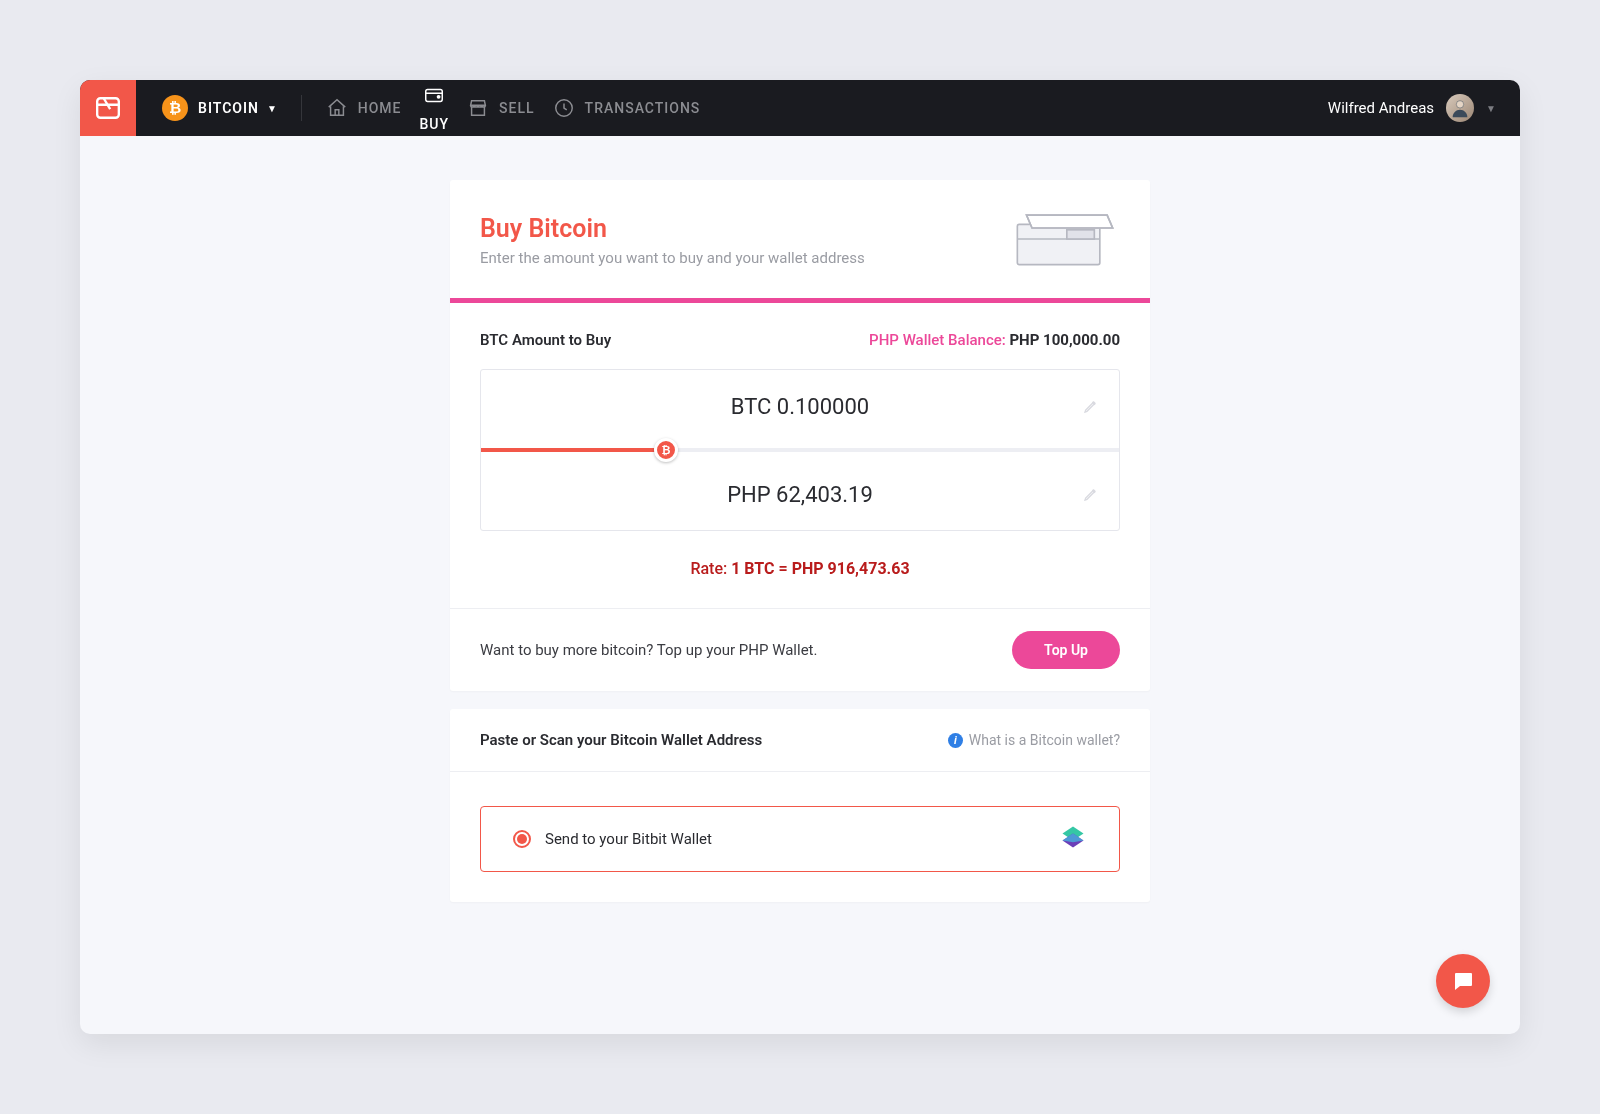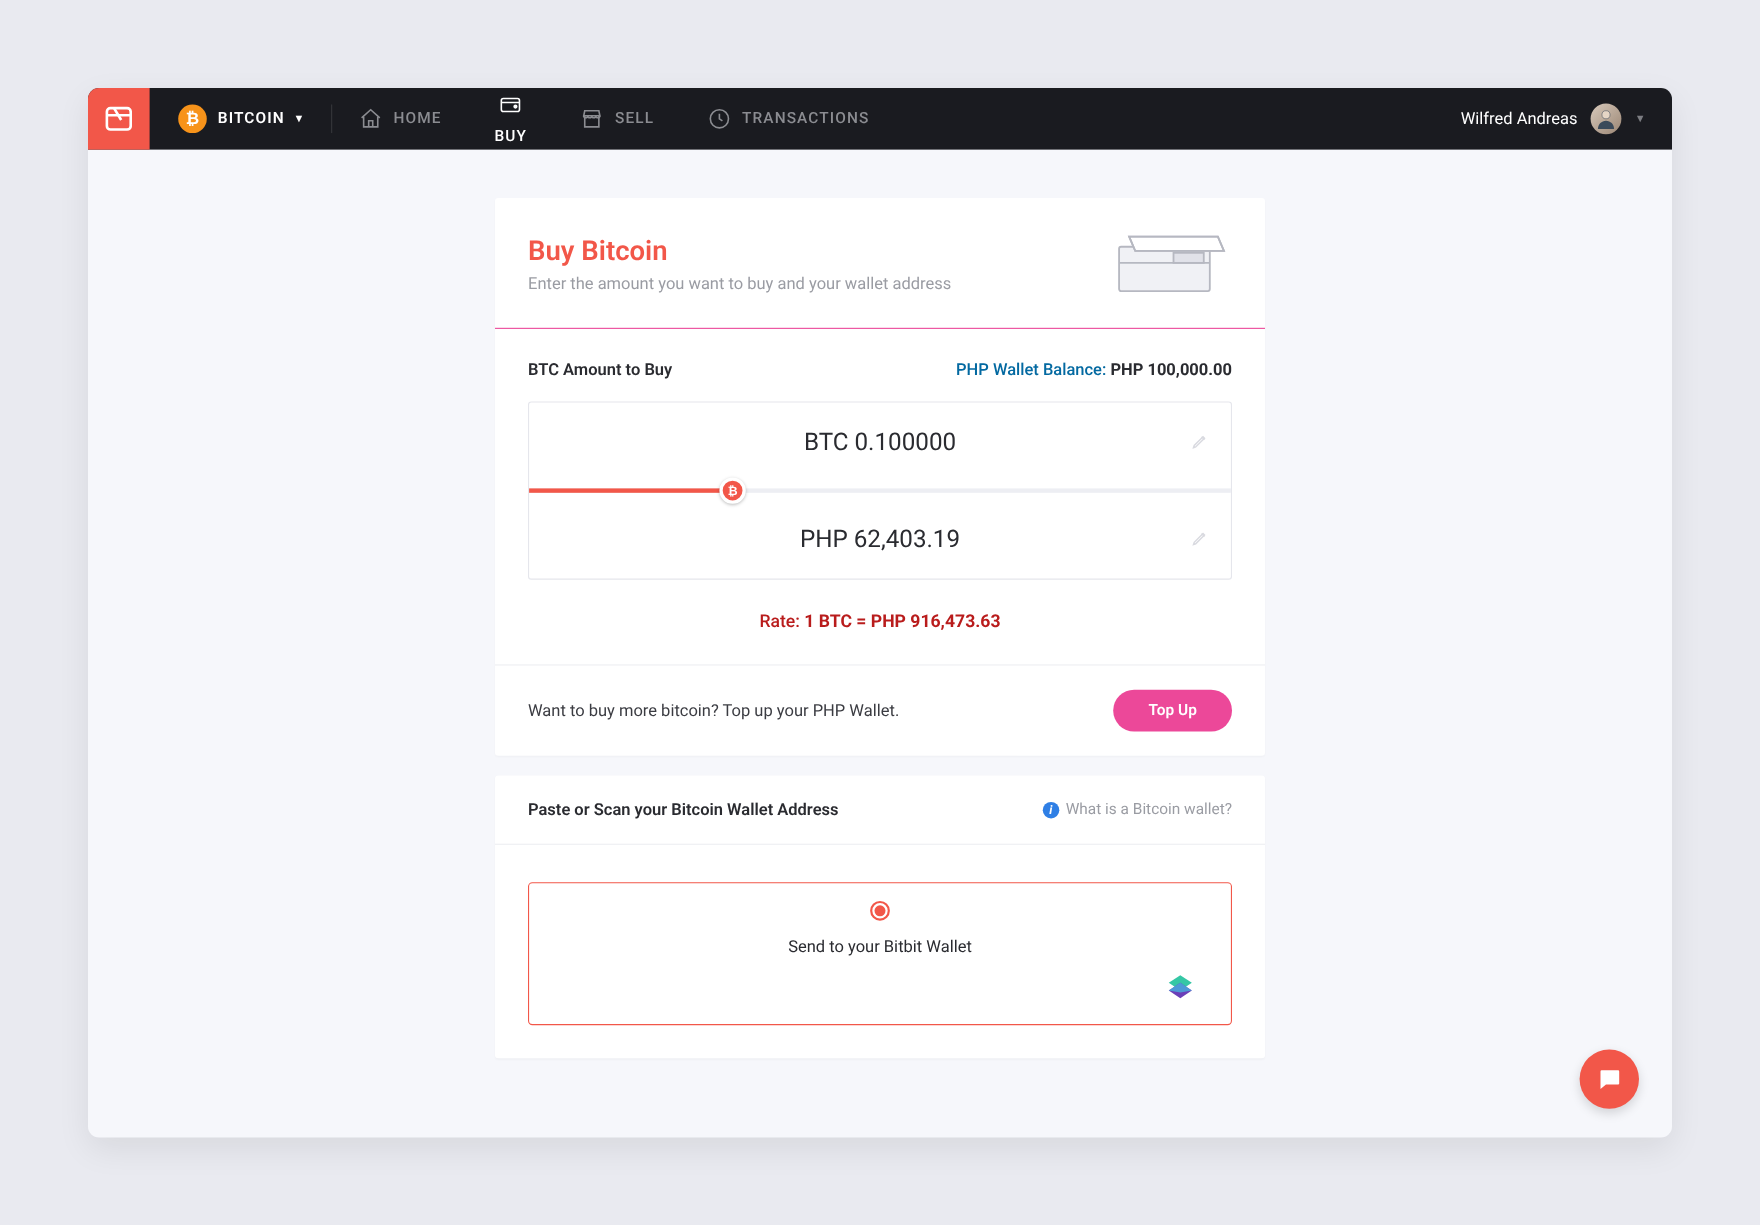--- a/index.html
+++ b/index.html
@@ -10,46 +10,46 @@
 .logo-block { width: 56px; height: 56px; background: #f25749; display: flex; align-items: center; justify-content: center; }
 .logo-block svg { width: 26px; height: 26px; }
 
 .currency-selector { margin-left: 26px; display: flex; align-items: center; cursor: pointer; }
 .btc-badge { width: 26px; height: 26px; background: #f7931a; border-radius: 50%; display: flex; align-items: center; justify-content: center; color:#fff; font-weight:700; font-size:15px; }
 .currency-label { margin-left: 10px; font-weight: 600; letter-spacing: 1px; font-size: 14px; }
 .caret { margin-left: 8px; font-size: 10px; color: #fff; }
 
 .nav-divider { width: 1px; height: 26px; background: rgba(255,255,255,0.12); margin: 0 24px; }
 
-.nav { display: flex; align-items: center; gap: 48px; }
+.nav { display: flex; align-items: center; gap: 18px; }
 .nav-item { display: flex; align-items: center; gap: 10px; color: #8b8c91; cursor: pointer; font-size: 14px; letter-spacing: 1px; font-weight: 500; }
 .nav-item.active { color: #fff; flex-direction: column; }
 .nav-item svg { width: 22px; height: 22px; }
 
 .usermenu { margin-left: auto; display: flex; align-items: center; gap: 12px; cursor: pointer; }
 .username { font-size: 15px; color: #fff; }
 .avatar { width: 28px; height: 28px; border-radius: 50%; background: linear-gradient(135deg,#d8cabc,#9b8674); display:flex; align-items:center; justify-content:center; overflow:hidden; }
 .avatar svg { width: 22px; height: 22px; }
 .user-caret { color: #7c7d82; font-size: 10px; }
 
 .content { flex: 1; overflow: auto; padding: 44px 0 0 0; display: flex; justify-content: center; }
 .panel-wrap { width: 700px; }
 
 .card { background: #fff; border-radius: 3px; box-shadow: 0 1px 2px rgba(0,0,0,0.03); margin-bottom: 18px; }
 
-.card-header { padding: 26px 30px 24px 30px; display: flex; align-items: center; justify-content: space-between; border-bottom: 1px solid #ec4899; }
+.card-header { padding: 26px 30px 24px 30px; display: flex; align-items: center; justify-content: space-between; border-bottom: 5px solid #ec4899; }
 .page-title { color: #f25749; font-size: 25px; font-weight: 600; }
 .page-subtitle { margin-top: 6px; color: #9a9ca3; font-size: 15px; }
 .wallet-illus { width: 110px; }
 .wallet-illus svg { width: 100%; height: auto; }
 
 .card-body { padding: 28px 30px 30px 30px; }
 
 .amount-row { display: flex; justify-content: space-between; align-items: baseline; font-size: 15px; color: #2a2b30; font-weight: 600; }
-.balance-label { font-weight: 500; color: #0369a1; }
+.balance-label { font-weight: 500; color: #ec4899; }
 .balance-value { font-weight: 700; }
 
 .amount-box { margin-top: 20px; border: 1px solid #e5e6ec; border-radius: 3px; }
 .amount-cell { position: relative; height: 72px; display: flex; align-items: center; justify-content: center; font-size: 22px; color: #2a2b30; }
 .amount-cell .edit-ico { position: absolute; right: 20px; color: #d9dae0; }
 
 .slider-row { position: relative; height: 16px; display: flex; align-items: center; }
 .slider-track { height: 4px; background: #edeef3; width: 100%; }
 .slider-fill { position: absolute; left: 0; height: 4px; background: #f25749; }
 .slider-thumb { position: absolute; width: 24px; height: 24px; background: #f25749; border-radius: 50%; border: 3px solid #fff; box-shadow: 0 1px 3px rgba(0,0,0,0.25); transform: translate(-50%,0); display:flex; align-items:center; justify-content:center; color:#fff; font-size:11px; font-weight:700; }
@@ -61,21 +61,21 @@
 .topup-row { border-top: 1px solid #edeef2; padding: 22px 30px; display: flex; align-items: center; justify-content: space-between; }
 .topup-text { color: #3b3c42; font-size: 15px; }
 .topup-btn { background: #ec4899; color: #fff; border: none; border-radius: 22px; padding: 11px 32px; font-size: 14px; font-weight: 600; cursor: pointer; }
 
 .card2-header { padding: 22px 30px; display: flex; justify-content: space-between; align-items: center; border-bottom: 1px solid #edeef2; }
 .c2-title { font-weight: 600; font-size: 15px; color: #2a2b30; }
 .info-link { color: #9a9ca3; font-size: 14px; display: flex; align-items: center; gap: 6px; cursor: pointer; }
 .info-ico { width: 15px; height: 15px; background: #2f7fe5; color:#fff; border-radius: 50%; display:inline-flex; align-items:center; justify-content:center; font-size:11px; font-style: italic; font-weight:700; }
 
 .wallet-option-wrap { padding: 34px 30px 30px 30px; }
-.wallet-option { border: 1.5px solid #f25749; border-radius: 4px; padding: 16px 32px; display: flex; align-items: center; gap: 14px; cursor: pointer; flex-direction: column; }
+.wallet-option { border: 1.5px solid #f25749; border-radius: 4px; padding: 16px 32px; display: flex; align-items: center; gap: 14px; cursor: pointer; }
 .radio-dot { width: 18px; height: 18px; border: 2px solid #f25749; border-radius: 50%; display:flex; align-items:center; justify-content:center; }
 .radio-dot::after { content:""; width: 10px; height: 10px; background: #f25749; border-radius: 50%; }
 .wallet-option-label { font-size: 15px; color: #2a2b30; }
 .bitbit-logo { margin-left: auto; }
 .bitbit-logo svg { width: 28px; height: 28px; }
 
 .chat-bubble { position: absolute; right: 110px; bottom: 106px; width: 54px; height: 54px; background: #f25749; border-radius: 50%; display:flex; align-items:center; justify-content:center; cursor:pointer; box-shadow: 0 4px 10px rgba(0,0,0,0.15); }
 .chat-bubble svg { width: 24px; height: 24px; fill: #fff; }
 </style>
 </head>

